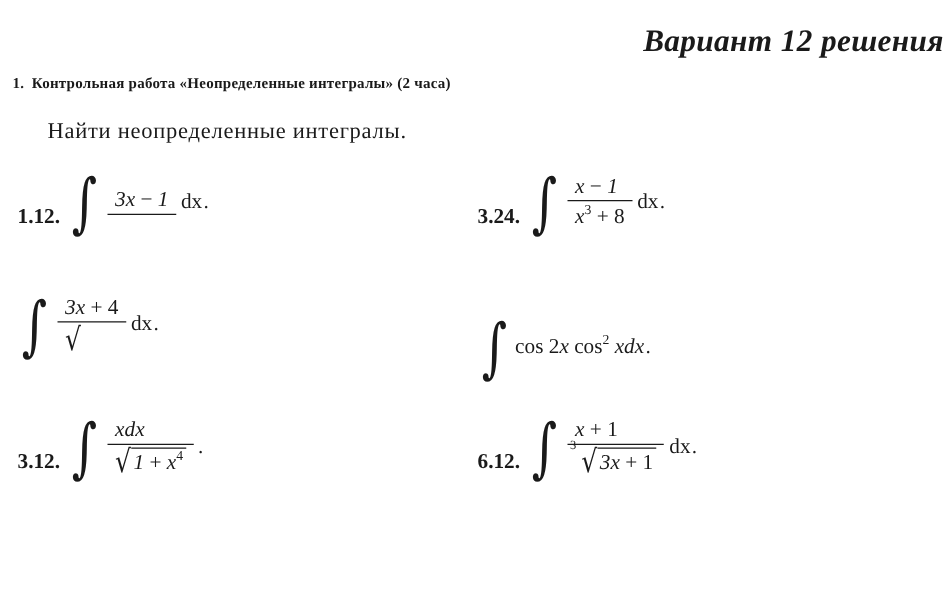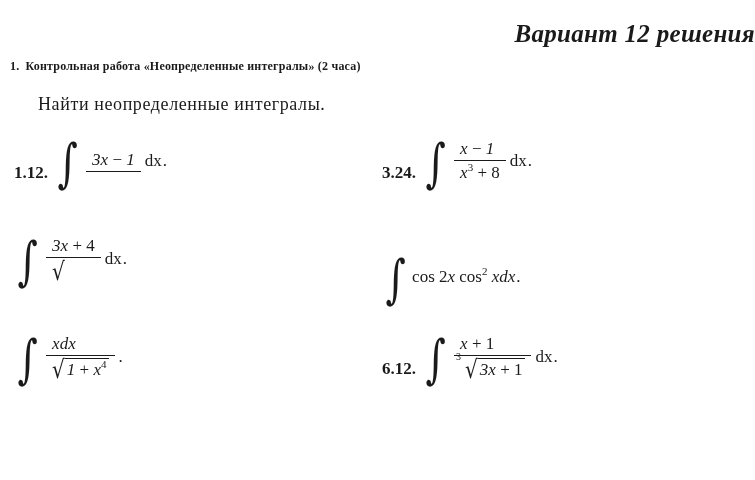--- a/index.html
+++ b/index.html
@@ -258,20 +258,21 @@
           <span class="cosexpr">cos 2<span class="v">x</span> cos<sup class="expn">2</sup> <span class="v">xdx</span></span>
           <span class="period">.</span>
         </span>
       </div>
 
     </div>
 
     <div class="prow">
 
       <div class="pcell left">
+        <span class="plabel">3.12.</span>
         <span class="expr">
           <span class="intsign">∫</span>
           <span class="frac">
             <span class="top"><span class="ital">xdx</span></span>
             <span class="bar"></span>
             <span class="bot">
               <span class="radical">
                 <span class="sym">√</span>
                 <span class="body">1 <span class="up">+</span> <span class="ital">x</span><sup class="expn">4</sup></span>
               </span>

